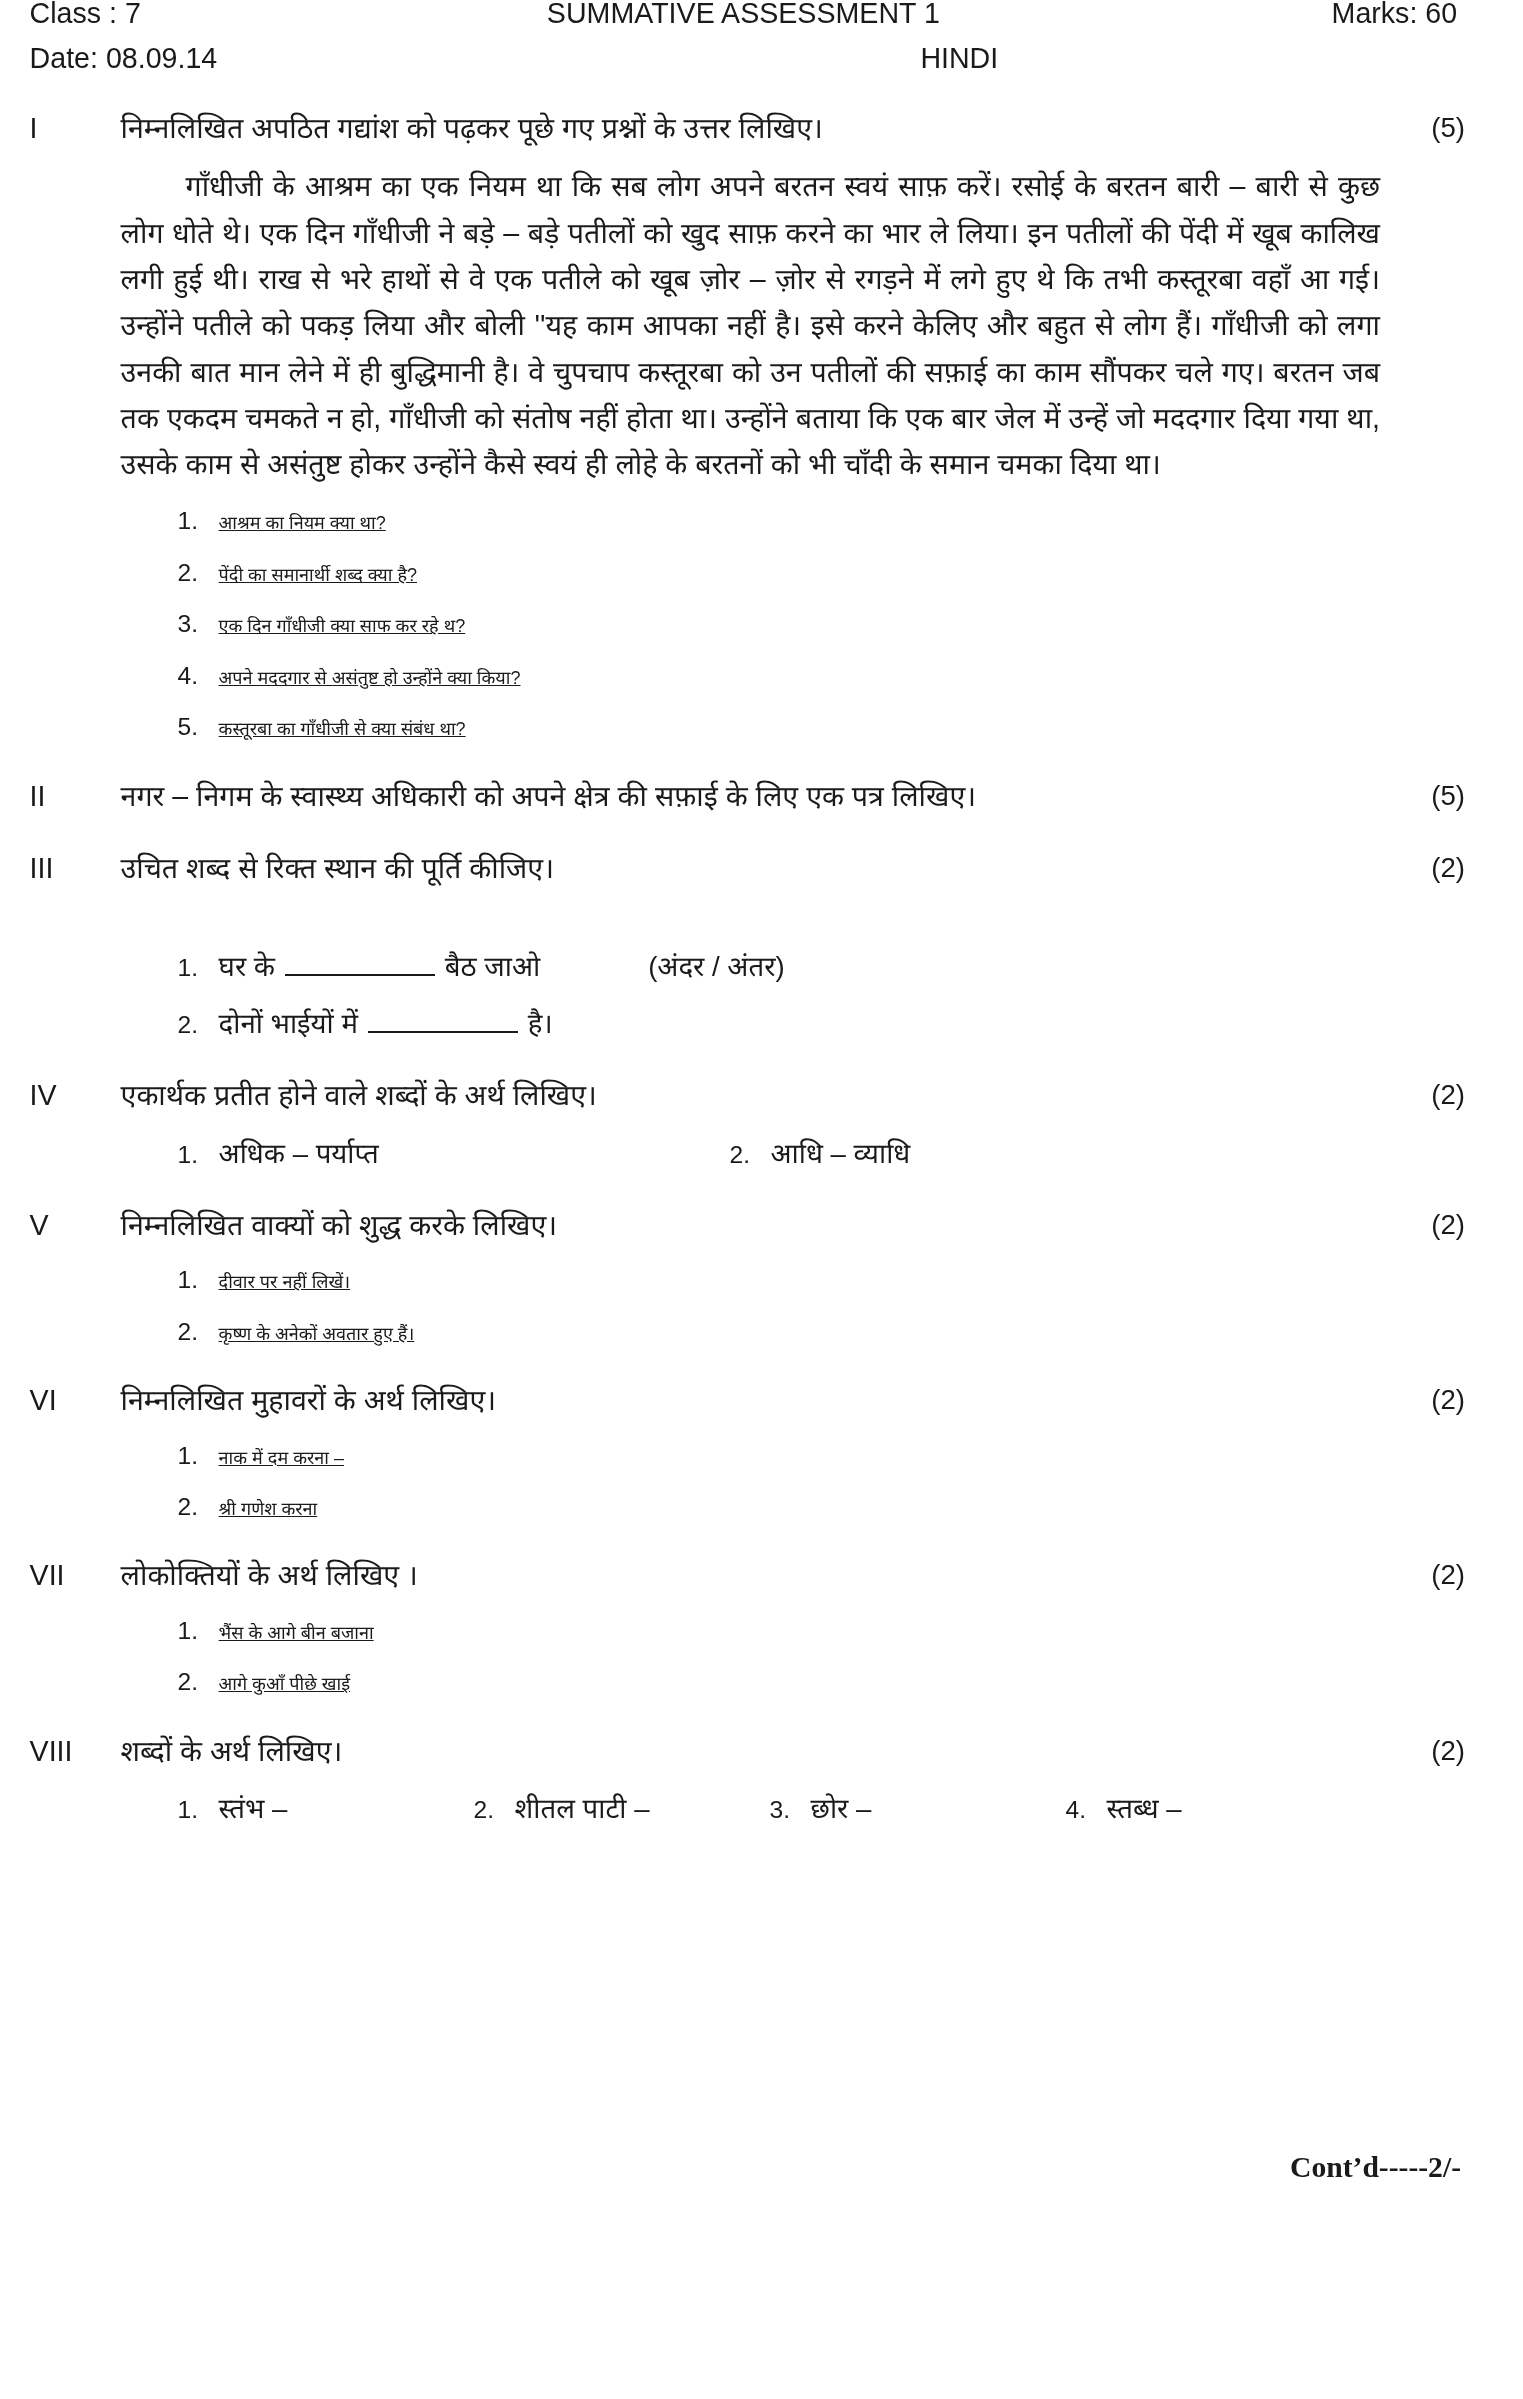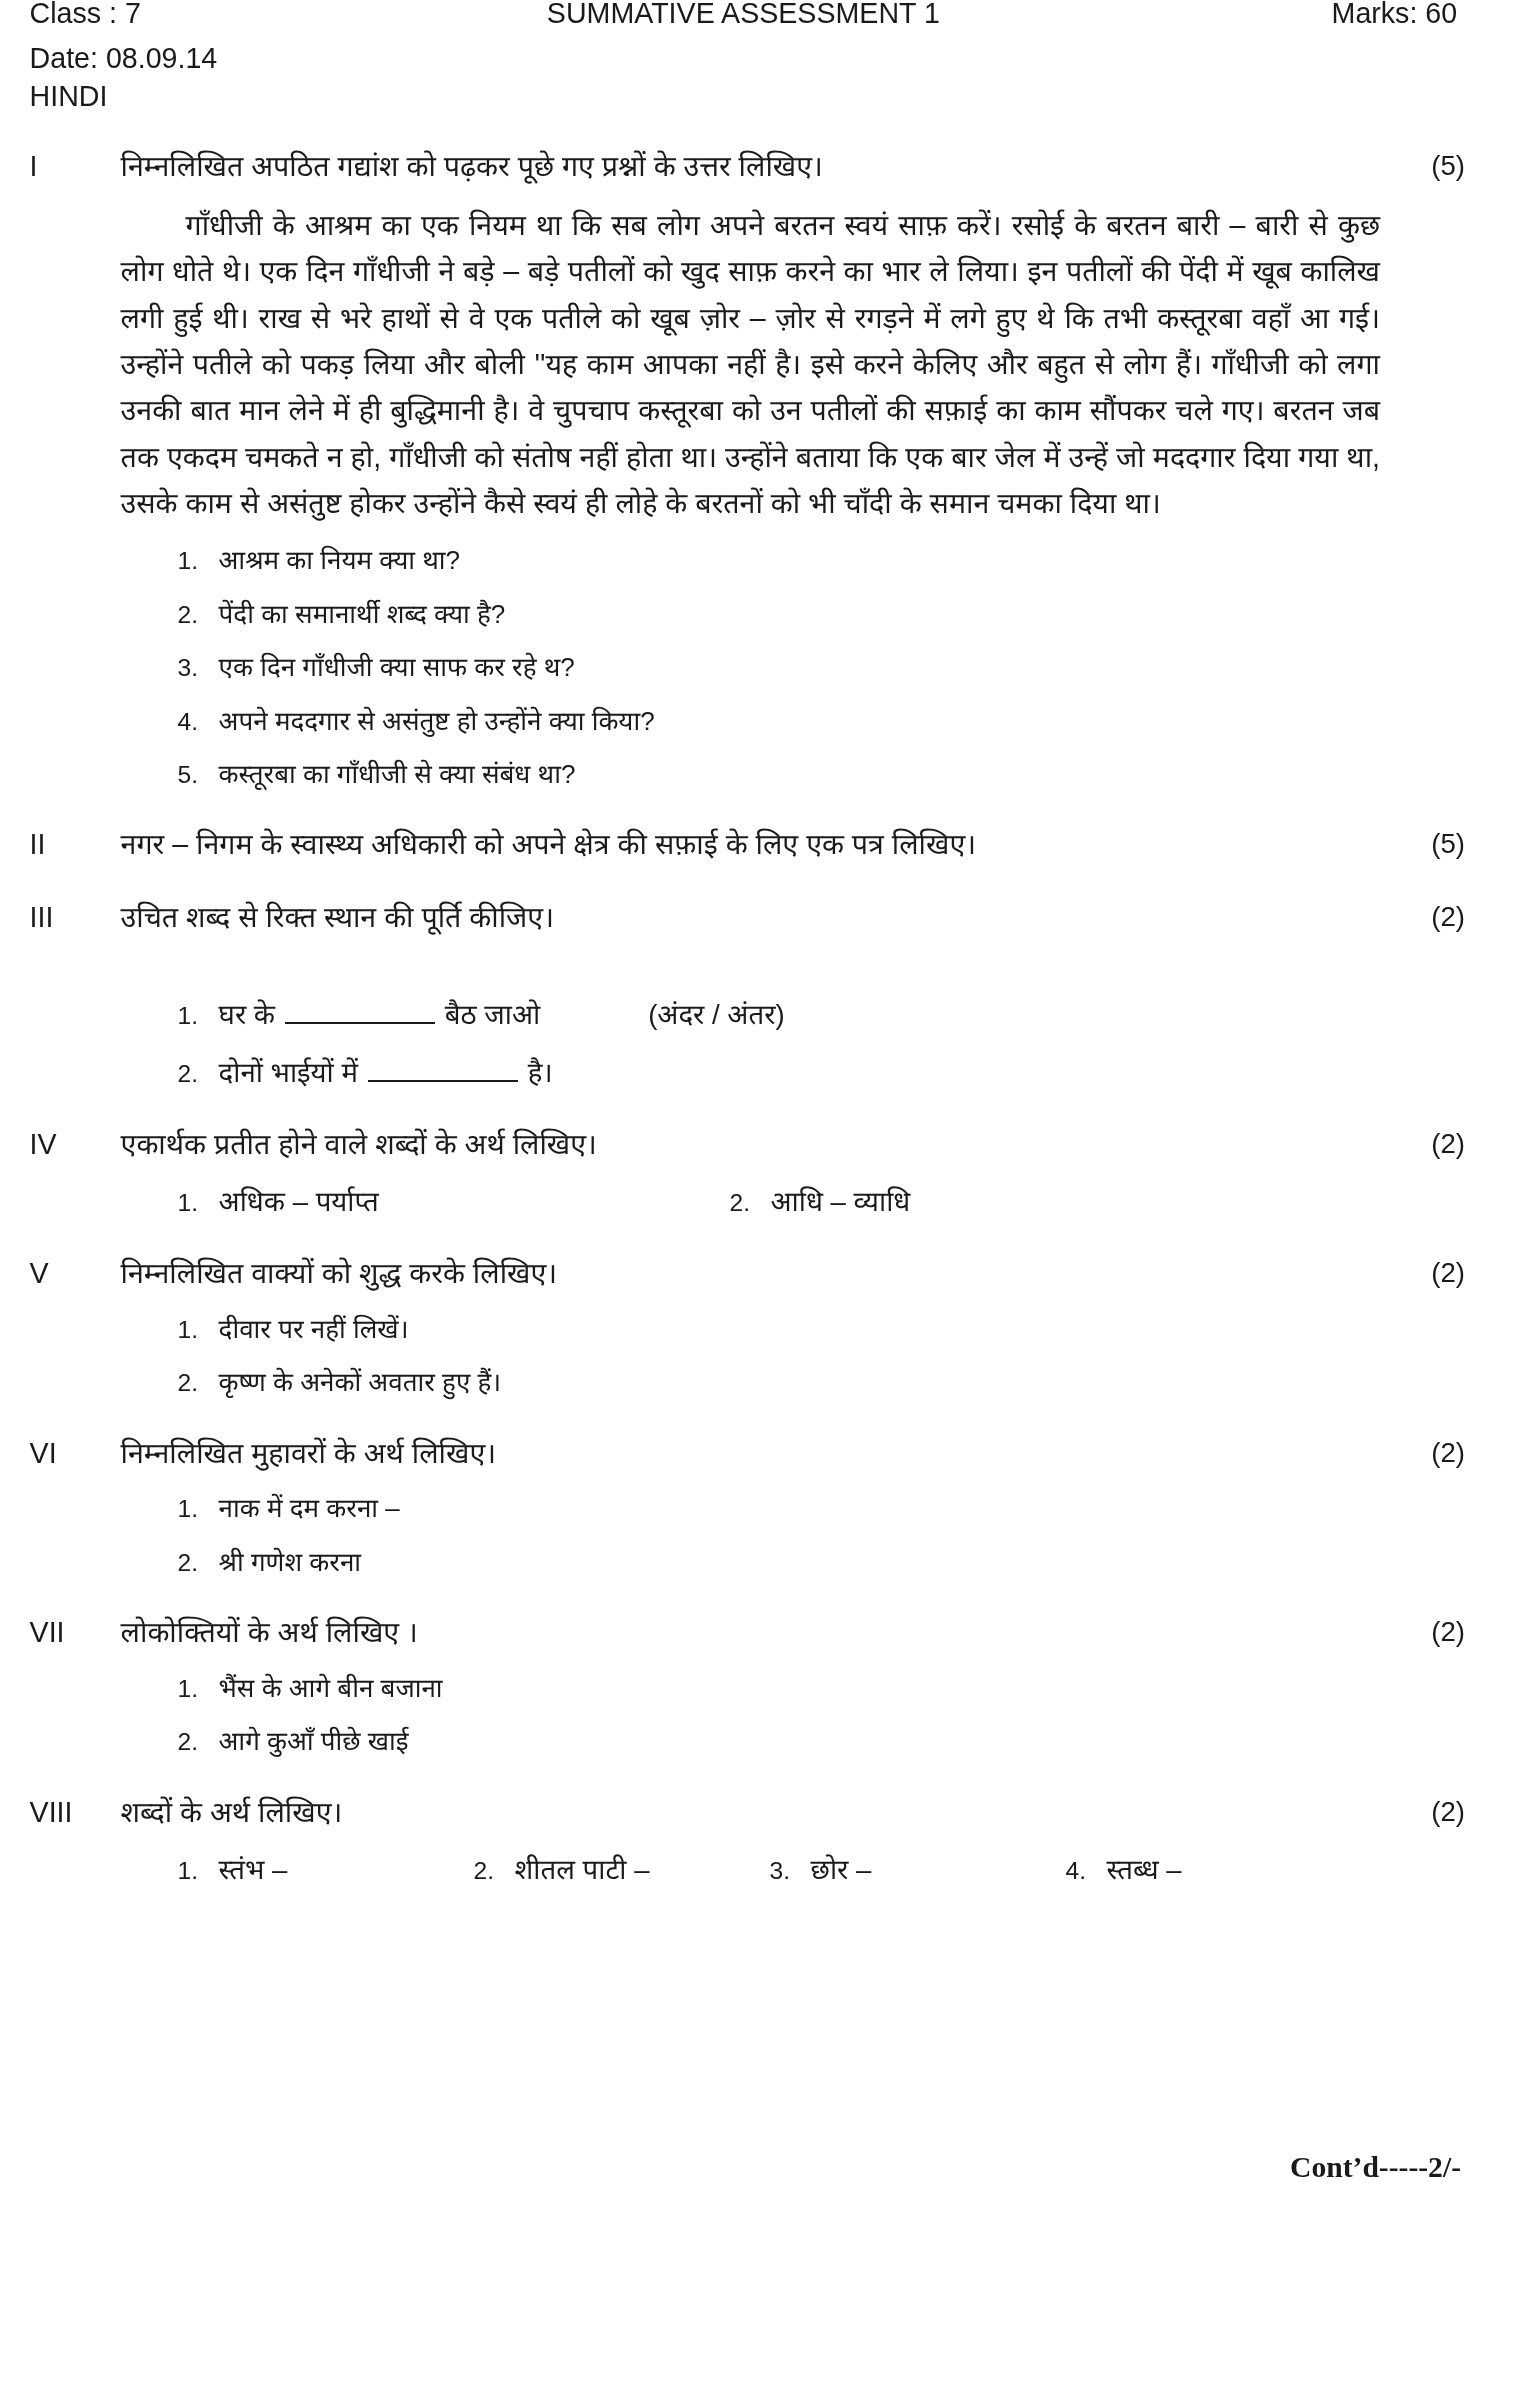--- a/index.html
+++ b/index.html
@@ -27,21 +27,21 @@
     display: flex;
     align-items: baseline;
     font-size: 28.6px;
     line-height: 1.35;
     white-space: nowrap;
   }
   .header-row .col-left { width: 424px; }
   .header-row .col-mid  { flex: 1; text-align: center; }
   .header-row .col-right{ width: 424px; text-align: right; padding-right: 7.9px; }
   .hdr-top { margin-top: -5.9px; }
-  .hdr-second { margin-top: 5.9px; flex-direction: column; }
+  .hdr-second { margin-top: 5.9px; }
 
   .note {
     margin-top: 33px;
     font-size: 28.6px;
     line-height: 1.4;
   }
 
   
   .q-block {
     display: flex;
@@ -91,21 +91,21 @@
     margin-top: 15.8px;
     font-size: 27.6px;
     line-height: 1.45;
     padding-left: 57px;
   }
   .sub-list li .idx {
     width: 41px;
     flex: 0 0 41px;
     font-size: 24.6px;
   }
-  .sub-list li .txt { flex: 1; font-size: 26px; }
+  .sub-list li .txt { flex: 1; font-size: 18px; text-decoration: underline; }
 
   
   .sub-row {
     display: flex;
     align-items: baseline;
     margin-top: 15.8px;
     padding-left: 57px;
     font-size: 27.6px;
   }
   .sub-row .cell {

